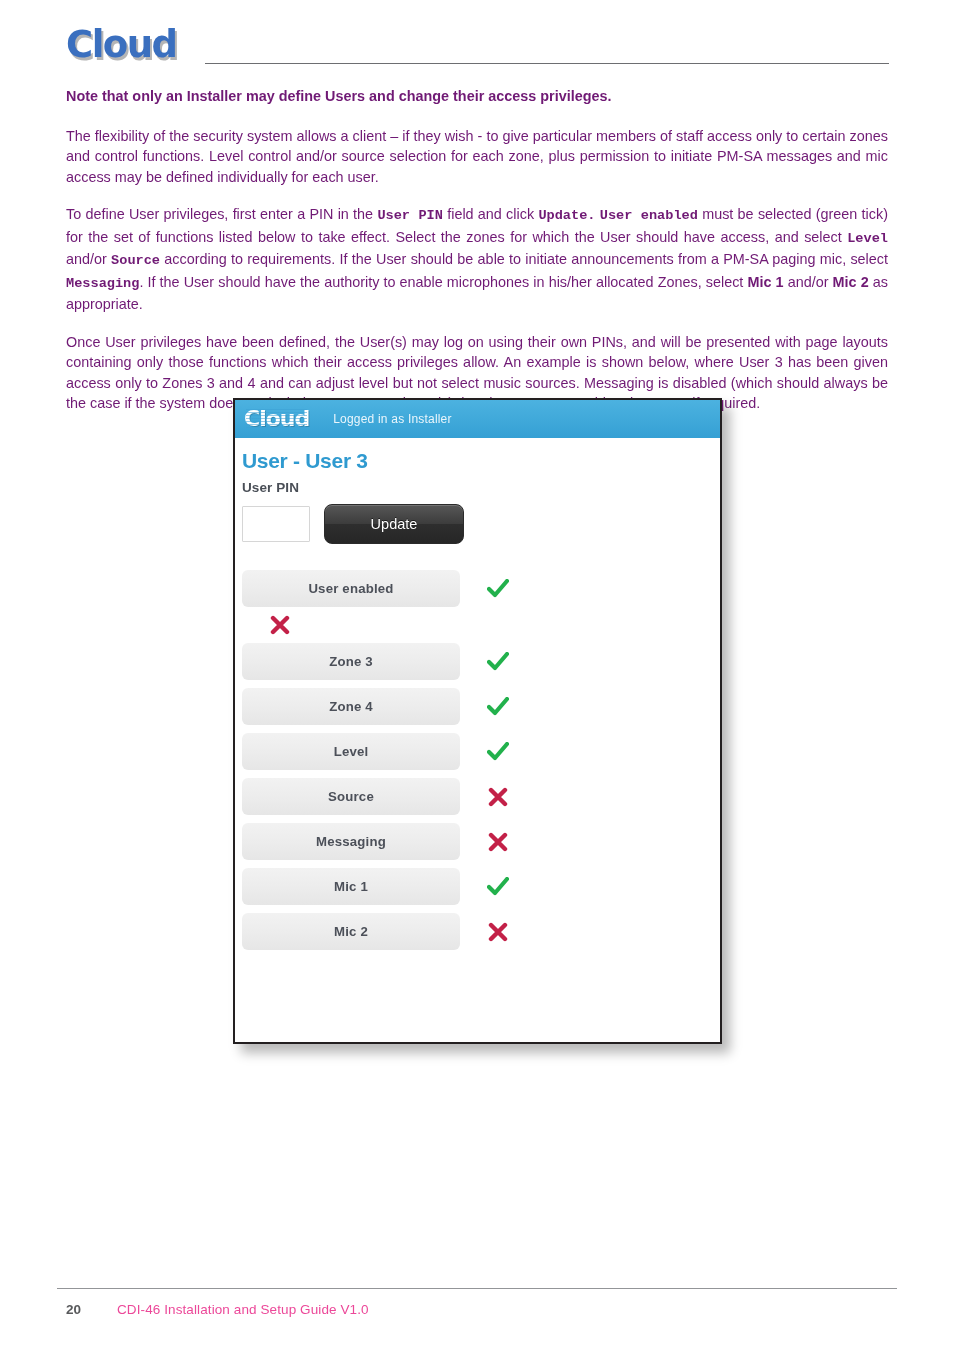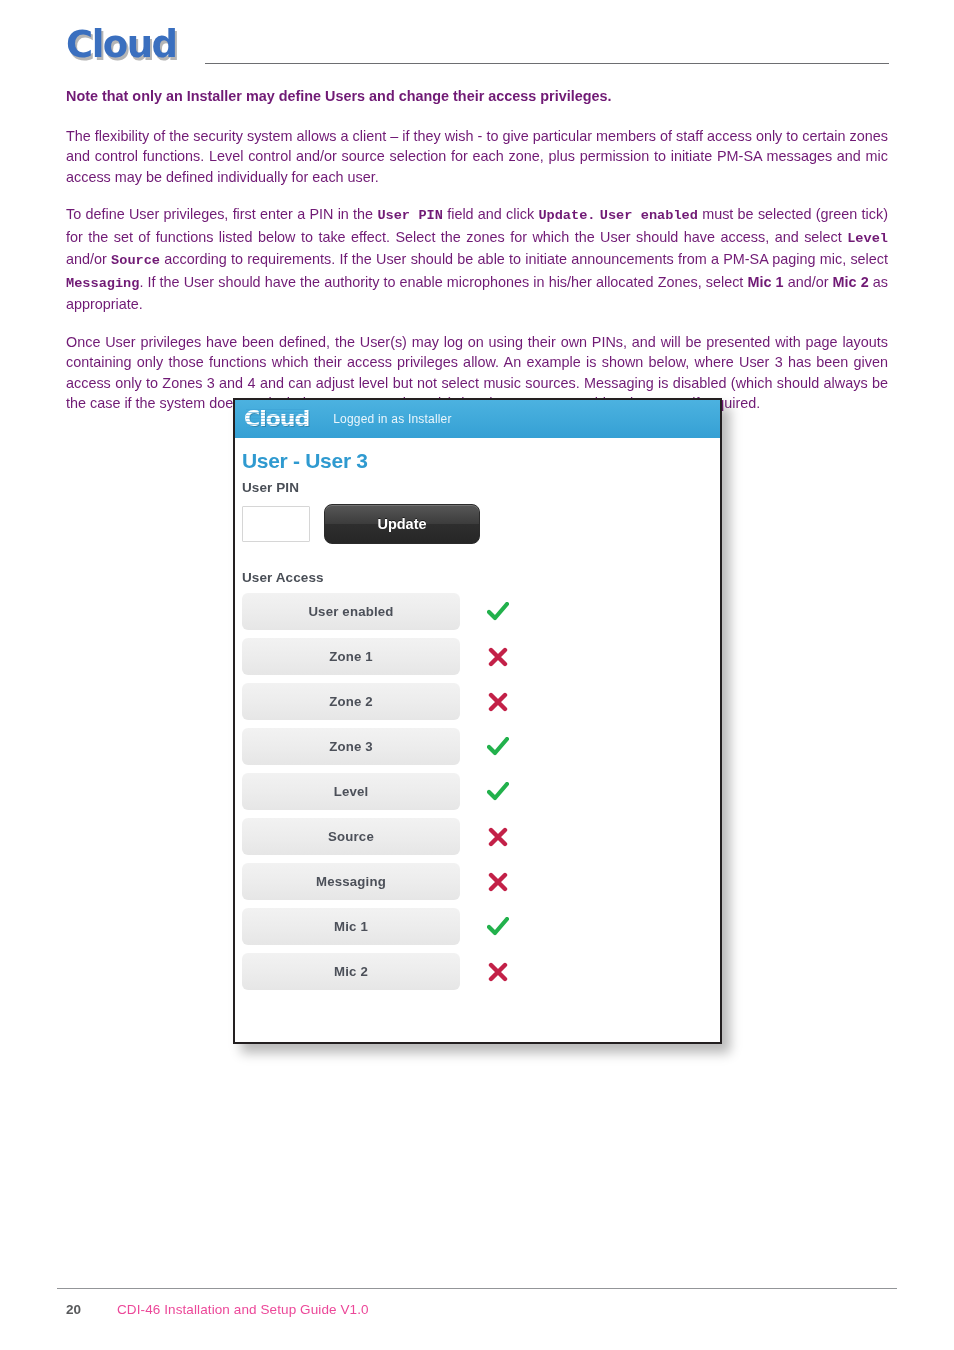--- a/index.html
+++ b/index.html
@@ -176,28 +176,28 @@
     box-sizing: border-box;
     font-size: 14px;
     padding: 0 6px;
     font-family: "Liberation Sans", sans-serif;
     border-radius: 1px;
     outline: none;
     color: #333;
   }
   .update-btn {
     margin-left: 14px;
-    width: 156px;
+    width: 140px;
     height: 40px;
     border: 1px solid #2b2b2b;
     border-radius: 8px;
     background: linear-gradient(to bottom, #575757 0%, #3c3c3c 50%, #2e2e2e 51%, #262626 100%);
     color: #ffffff;
     font-size: 14.5px;
-    font-weight: bold;
+    font-weight: normal;
     font-family: "Liberation Sans", sans-serif;
     cursor: pointer;
     text-shadow: 0 -1px 0 rgba(0,0,0,0.6);
     box-shadow: inset 0 1px 0 rgba(255,255,255,0.18);
   }
   .access-label {
     font-size: 13.5px;
     font-weight: bold;
     color: #4a4f57;
     margin: 0 0 8px 0;
@@ -306,49 +306,47 @@
 
   <div class="ui-body">
     <h1 class="ui-title">User - User 3</h1>
     <div class="ui-sublabel">User PIN</div>
 
     <div class="pin-row">
       <input class="pin-input" type="text" value="" style="">
       <button class="update-btn">Update</button>
     </div>
 
-    <div class="access-label">User Access</div>
 
     <ul class="access-list" id="access-list">
         <li class="access-row">
           <div class="access-pill">User enabled</div>
           <div class="access-mark mark-yes">
             <svg width="22" height="20" viewBox="0 0 22 20">
               <path d="M2 10 L8 16 L20 2" stroke="#22b14c" stroke-width="4.2" fill="none" stroke-linecap="round" stroke-linejoin="round"></path>
             </svg>
           </div>
         </li>
         <li class="access-row">
-          <div class="access-pill">Zone 1</div>
           <div class="access-mark mark-no">
             <svg width="20" height="20" viewBox="0 0 20 20">
               <path d="M3 3 L17 17 M17 3 L3 17" stroke="#c32148" stroke-width="4.4" fill="none" stroke-linecap="round"></path>
             </svg>
           </div>
         </li>
         <li class="access-row">
-          <div class="access-pill">Zone 2</div>
-          <div class="access-mark mark-no">
-            <svg width="20" height="20" viewBox="0 0 20 20">
-              <path d="M3 3 L17 17 M17 3 L3 17" stroke="#c32148" stroke-width="4.4" fill="none" stroke-linecap="round"></path>
-            </svg>
-          </div>
-        </li>
-        <li class="access-row">
           <div class="access-pill">Zone 3</div>
+          <div class="access-mark mark-yes">
+            <svg width="22" height="20" viewBox="0 0 22 20">
+              <path d="M2 10 L8 16 L20 2" stroke="#22b14c" stroke-width="4.2" fill="none" stroke-linecap="round" stroke-linejoin="round"></path>
+            </svg>
+          </div>
+        </li>
+        <li class="access-row">
+          <div class="access-pill">Zone 4</div>
           <div class="access-mark mark-yes">
             <svg width="22" height="20" viewBox="0 0 22 20">
               <path d="M2 10 L8 16 L20 2" stroke="#22b14c" stroke-width="4.2" fill="none" stroke-linecap="round" stroke-linejoin="round"></path>
             </svg>
           </div>
         </li>
         <li class="access-row">
           <div class="access-pill">Level</div>
           <div class="access-mark mark-yes">
             <svg width="22" height="20" viewBox="0 0 22 20">

